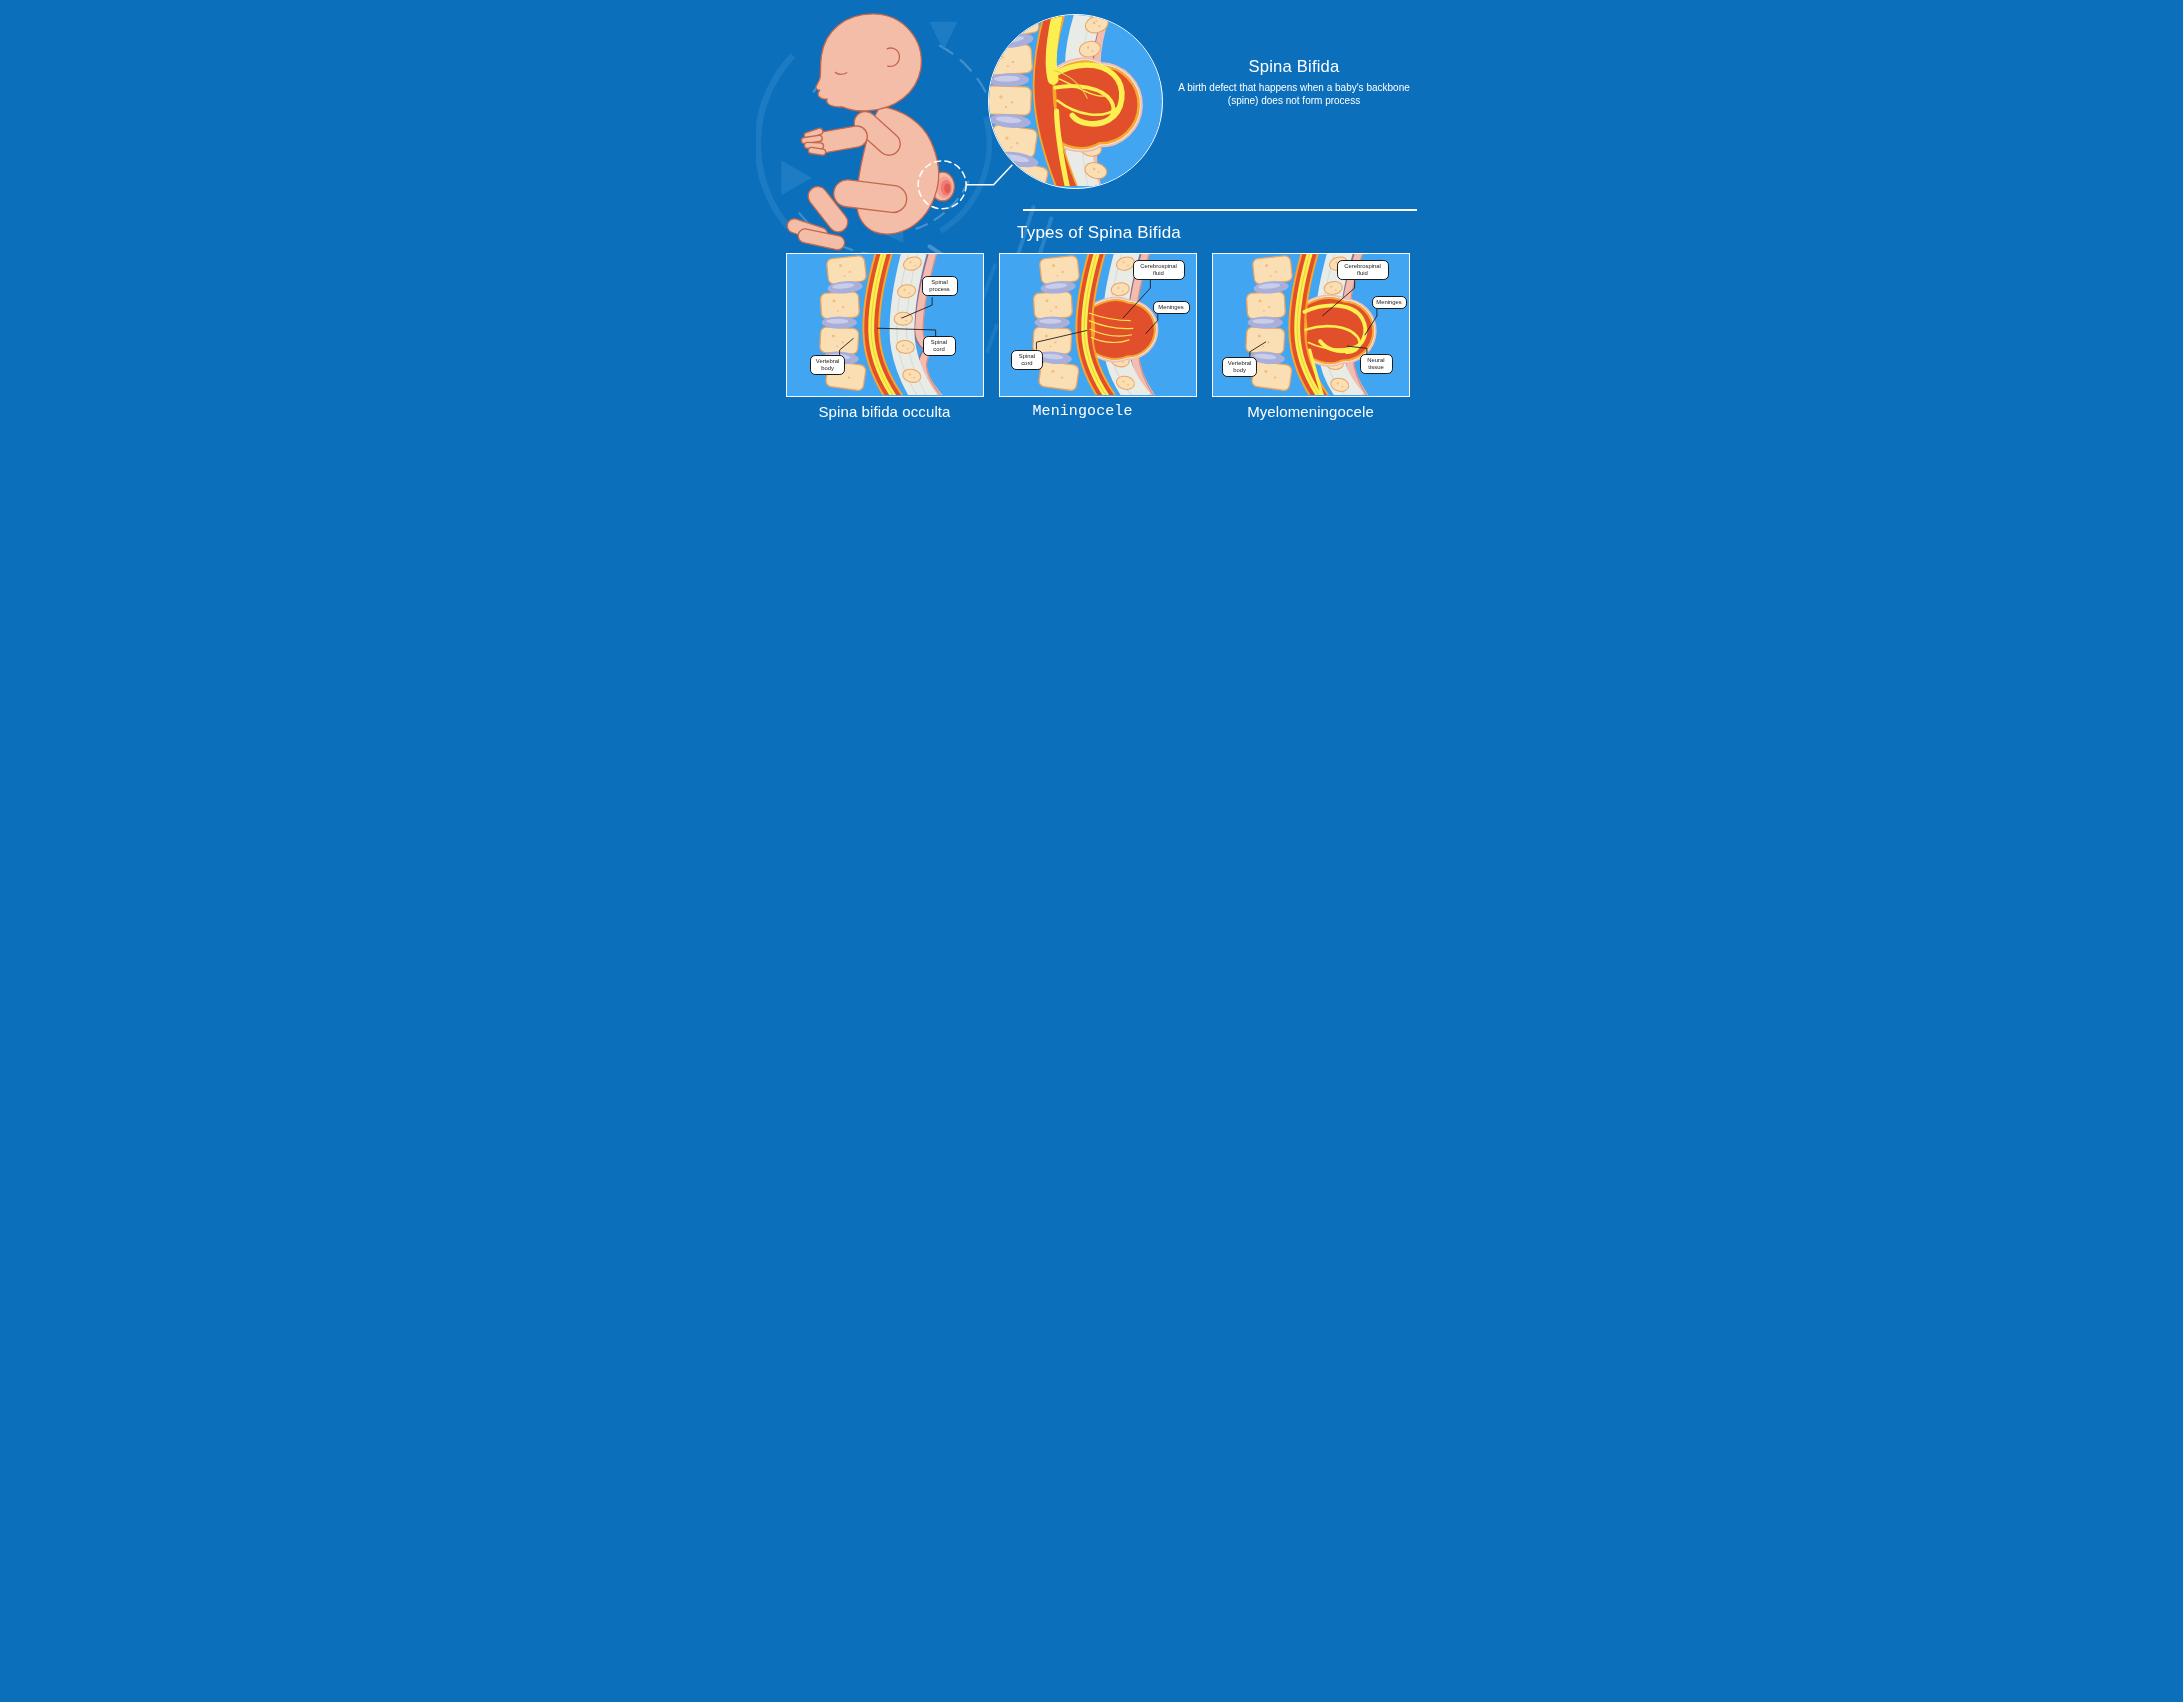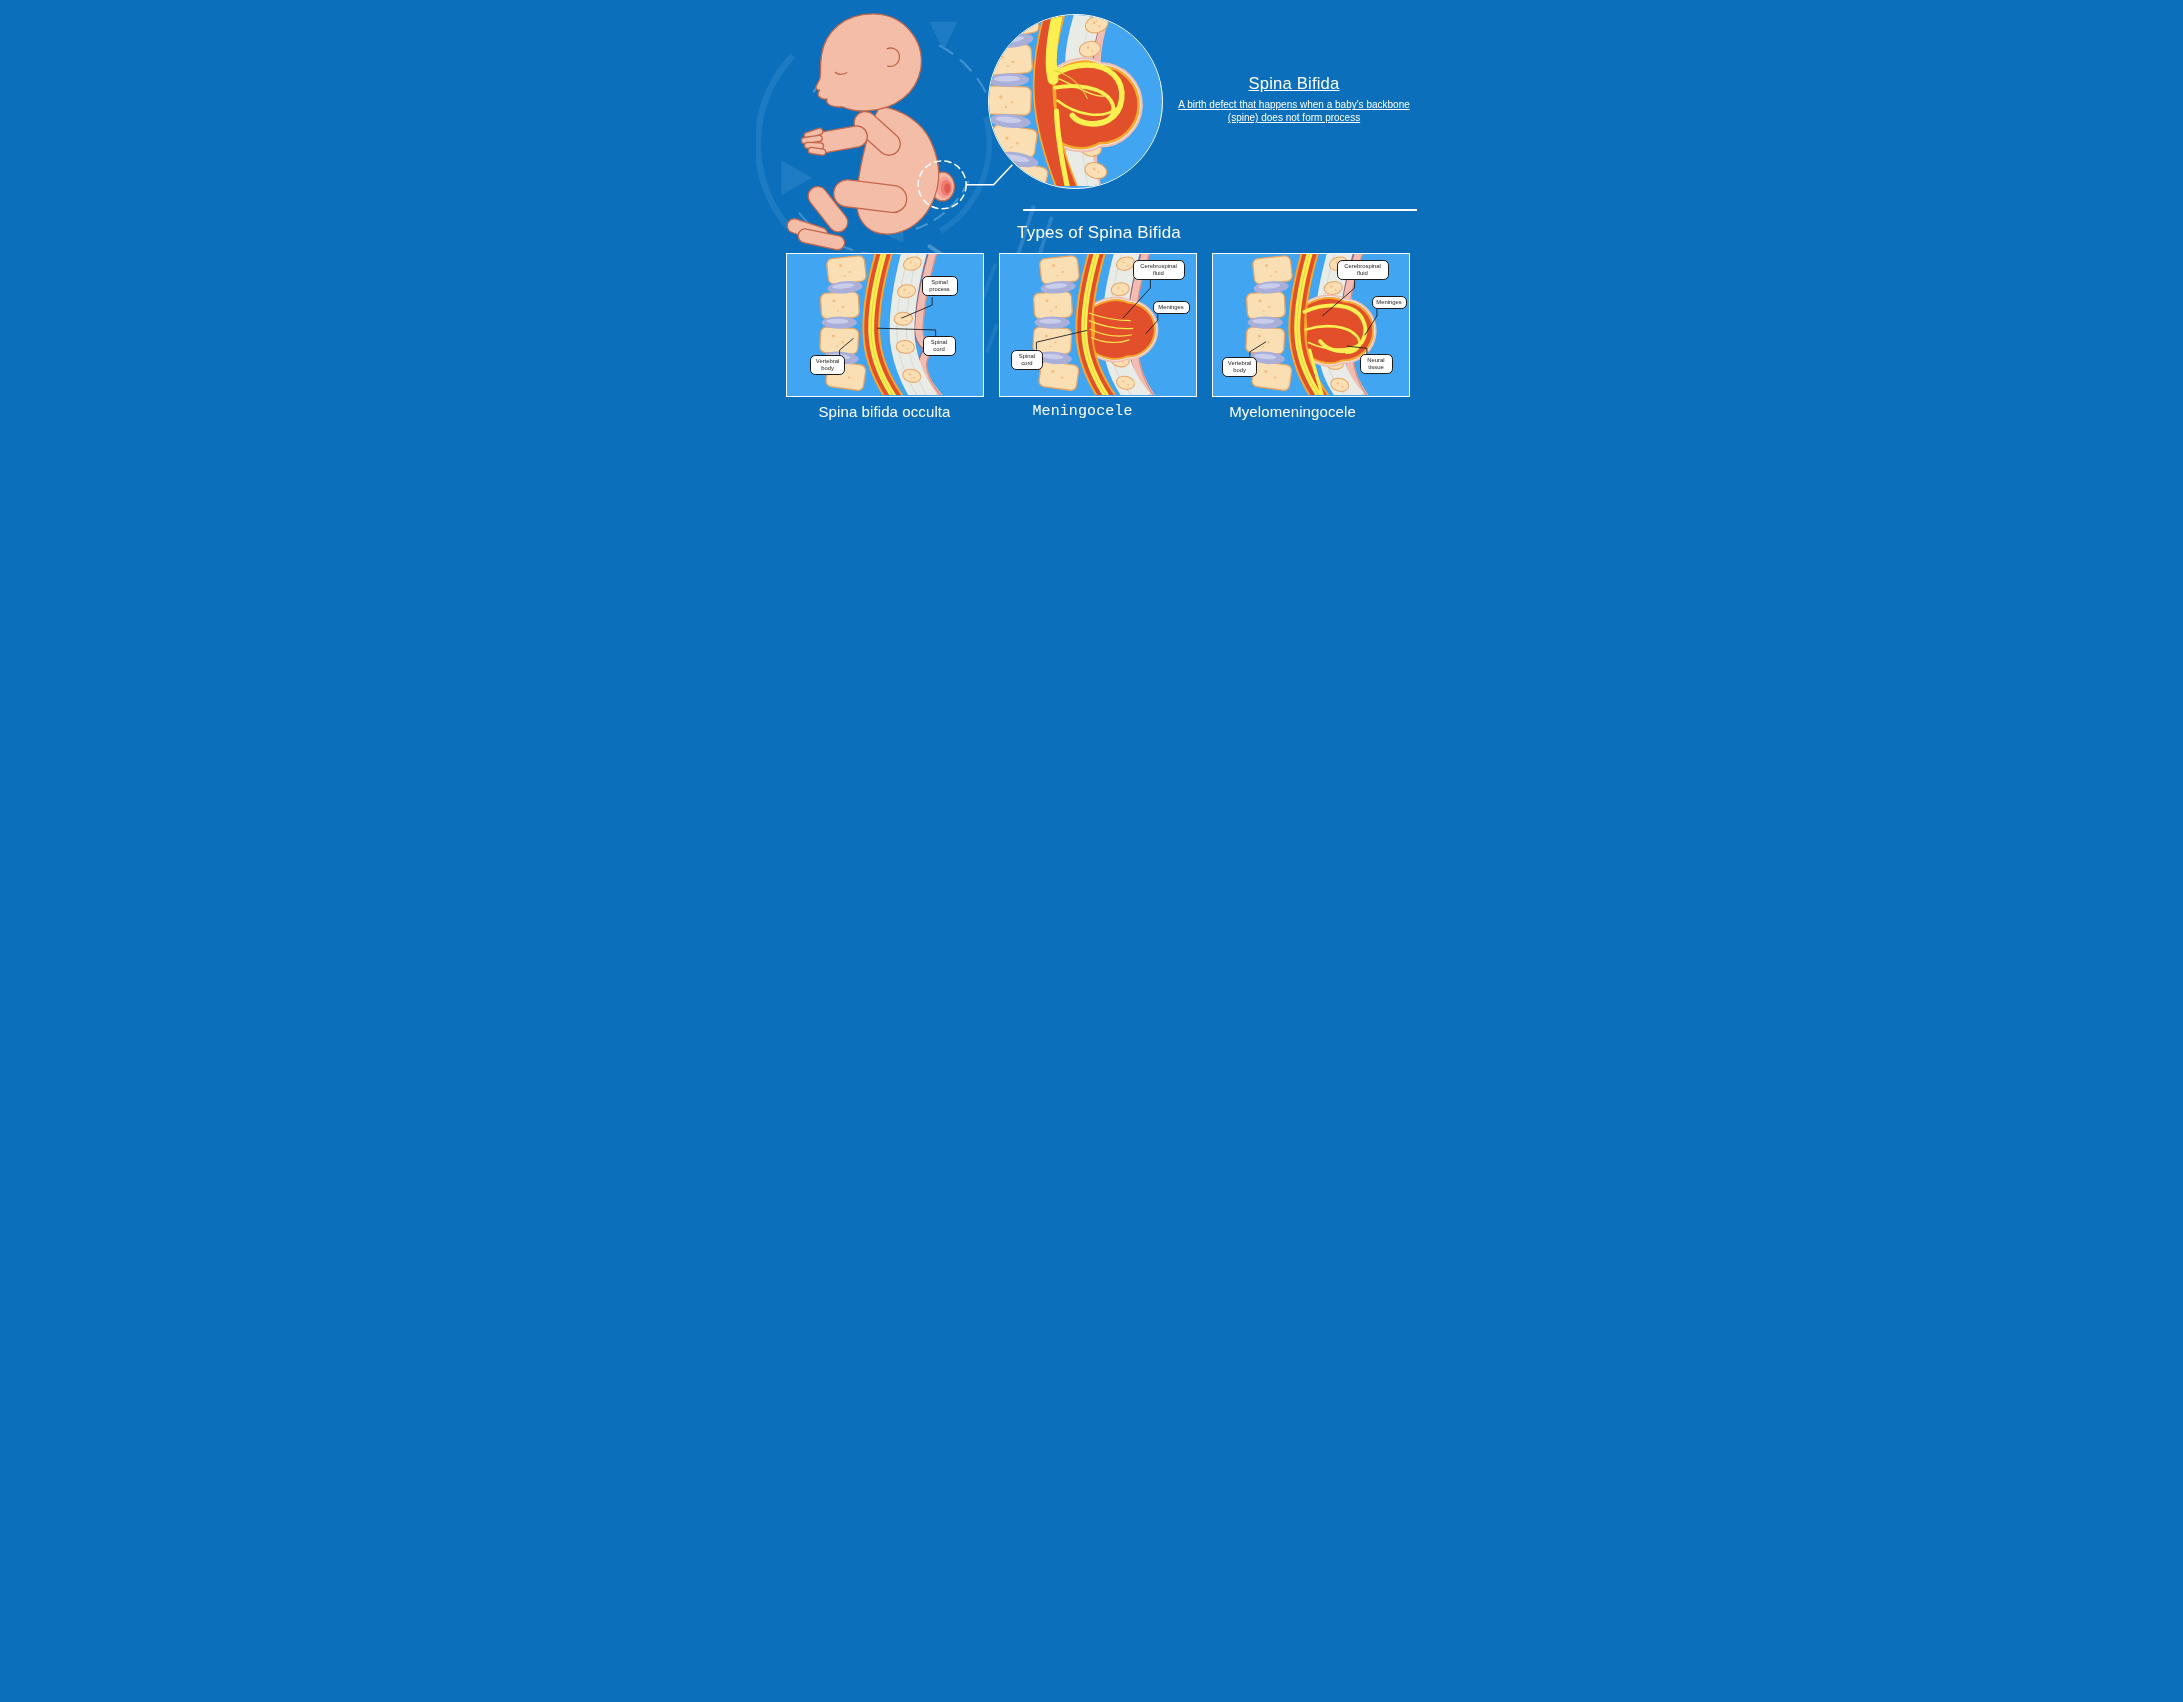--- a/index.html
+++ b/index.html
@@ -6,21 +6,21 @@
   *{box-sizing:border-box;}
   #stage{
     position:relative;width:672px;height:426px;margin:0 auto;
     background:var(--bg);overflow:hidden;
     font-family:"Liberation Sans","DejaVu Sans",sans-serif;
   }
   svg{display:block;}
   .abs{position:absolute;}
 
   
-  #title-block{position:absolute;left:406px;top:74px;width:265px;text-align:center;color:var(--white);text-decoration:underline;}
+  #title-block{position:absolute;left:406px;top:57px;width:265px;text-align:center;color:var(--white);}
   #page-title{font-size:16.6px;font-weight:400;letter-spacing:0.2px;}
   #page-subtitle{margin-top:4.4px;font-size:10px;font-weight:300;line-height:13px;}
 
   
   #divider{position:absolute;left:267px;top:209px;width:394px;height:2.2px;background:var(--white);}
   #section-heading{position:absolute;left:236px;top:223px;width:215px;text-align:center;
     color:var(--white);font-size:17px;font-weight:400;letter-spacing:0.2px;}
 
   
   #hero{left:0;top:0;}
@@ -532,16 +532,16 @@
         <polyline points="375,126 375,142 347,186"></polyline>
         <polyline points="84,239 84,224 121,201"></polyline>
         <polyline points="352,231 352,216 306,211"></polyline>
       </g>
     </svg>
     <div class="label" style="left:124px;top:6.1px;width:52px;">Cerebrospinal fluid</div>
     <div class="label" style="left:159px;top:42px;width:35px;">Meninges</div>
     <div class="label" style="left:9.6px;top:103px;width:35px;">Vertebral body</div>
     <div class="label" style="left:147px;top:100px;width:33px;">Neural tissue</div>
   </div>
-  <div class="caption" style="left:438px;">Myelomeningocele</div>
+  <div class="caption" style="left:456px;">Myelomeningocele</div>
 
 </div>
 
 
 </body></html>

